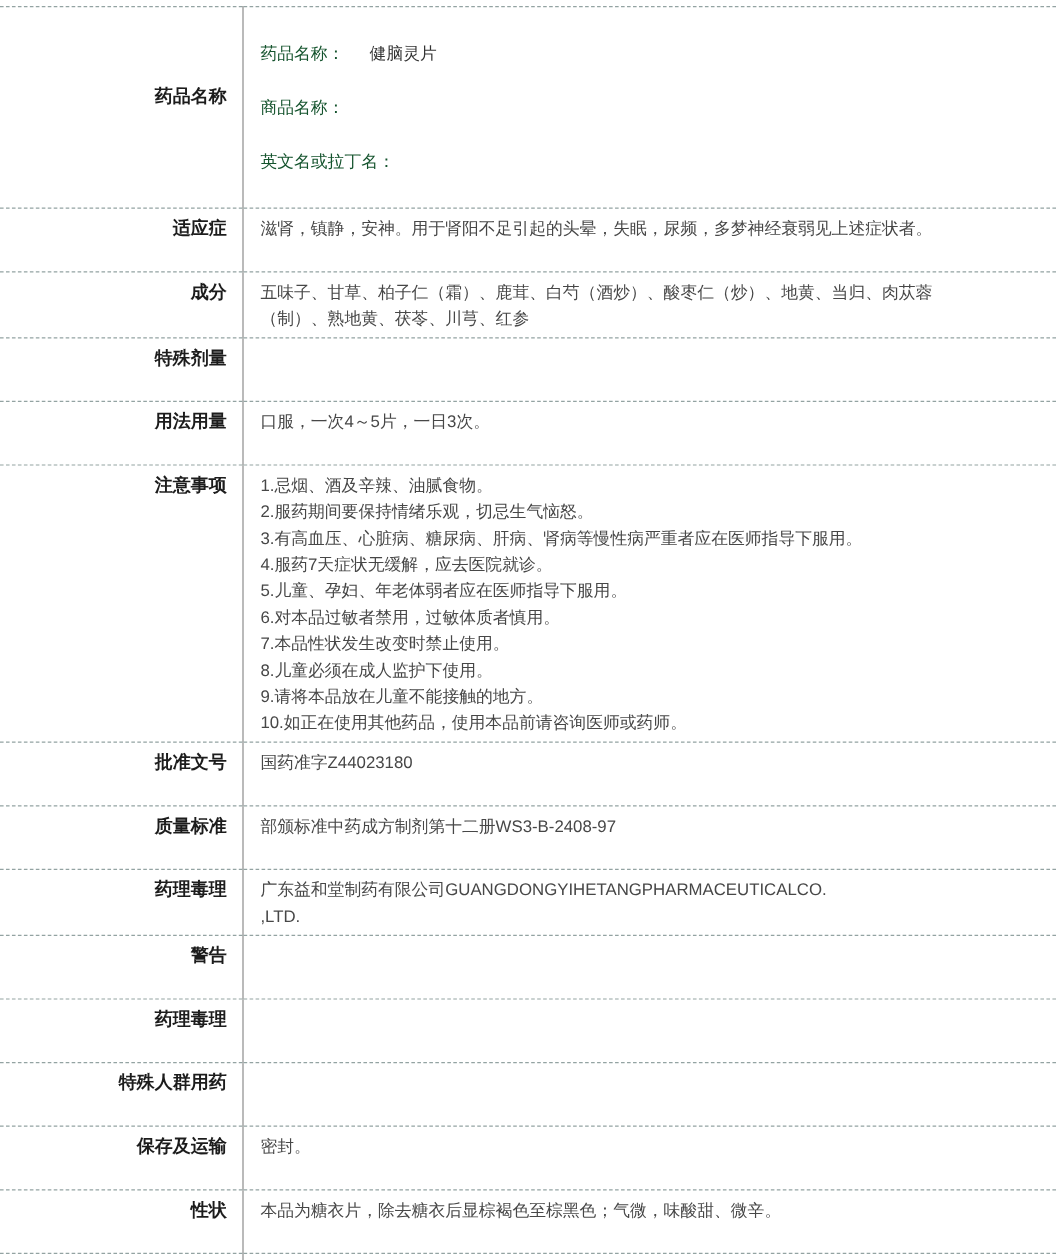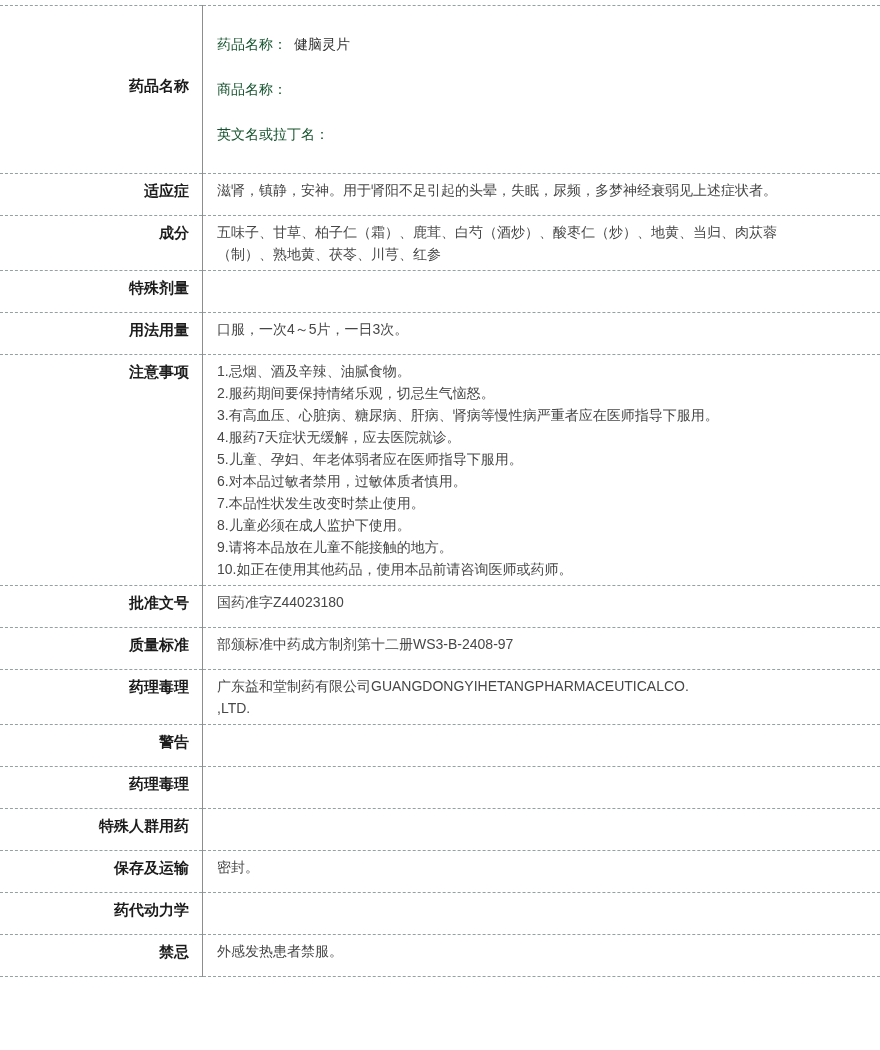--- a/index.html
+++ b/index.html
@@ -28,21 +28,21 @@
   }
   td.label {
     width: 189px;
     border-right: 1px solid #8d8d8d;
     text-align: right;
     vertical-align: top;
     font-weight: 700;
     font-size: 15px;
     line-height: 20px;
     color: #1c1c1c;
-    padding: 7px 13px 14px 0;
+    padding: 7px 13px 25px 0;
   }
   td.label.mid {
     vertical-align: middle;
   }
   td.value {
     vertical-align: top;
     font-size: 14px;
     line-height: 22px;
     color: #474747;
     padding: 5px 12px 5px 14px;
@@ -50,21 +50,21 @@
   }
   .nb-line {
     font-size: 14px;
     line-height: 23px;
   }
   .muted {
     color: #14532d;
   }
   .nb-value {
     color: #333333;
-    margin-left: 7px;
+    margin-left: 21px;
     text-align: center;
   }
 </style>
 </head>
 <body>
 
 <div class="page">
   <table class="drug-table">
     <tbody>
         <tr>
@@ -128,20 +128,24 @@
     </tr>
     <tr>
       <td class="label">特殊人群用药</td>
       <td class="value"></td>
     </tr>
     <tr>
       <td class="label">保存及运输</td>
       <td class="value">密封。</td>
     </tr>
     <tr>
+      <td class="label">性状</td>
+      <td class="value">本品为糖衣片，除去糖衣后显棕褐色至棕黑色；气微，味酸甜、微辛。</td>
+    </tr>
+    <tr>
       <td class="label">药代动力学</td>
       <td class="value"></td>
     </tr>
     <tr>
       <td class="label">禁忌</td>
       <td class="value">外感发热患者禁服。</td>
     </tr>
   </tbody>
     </table>
 </div>

